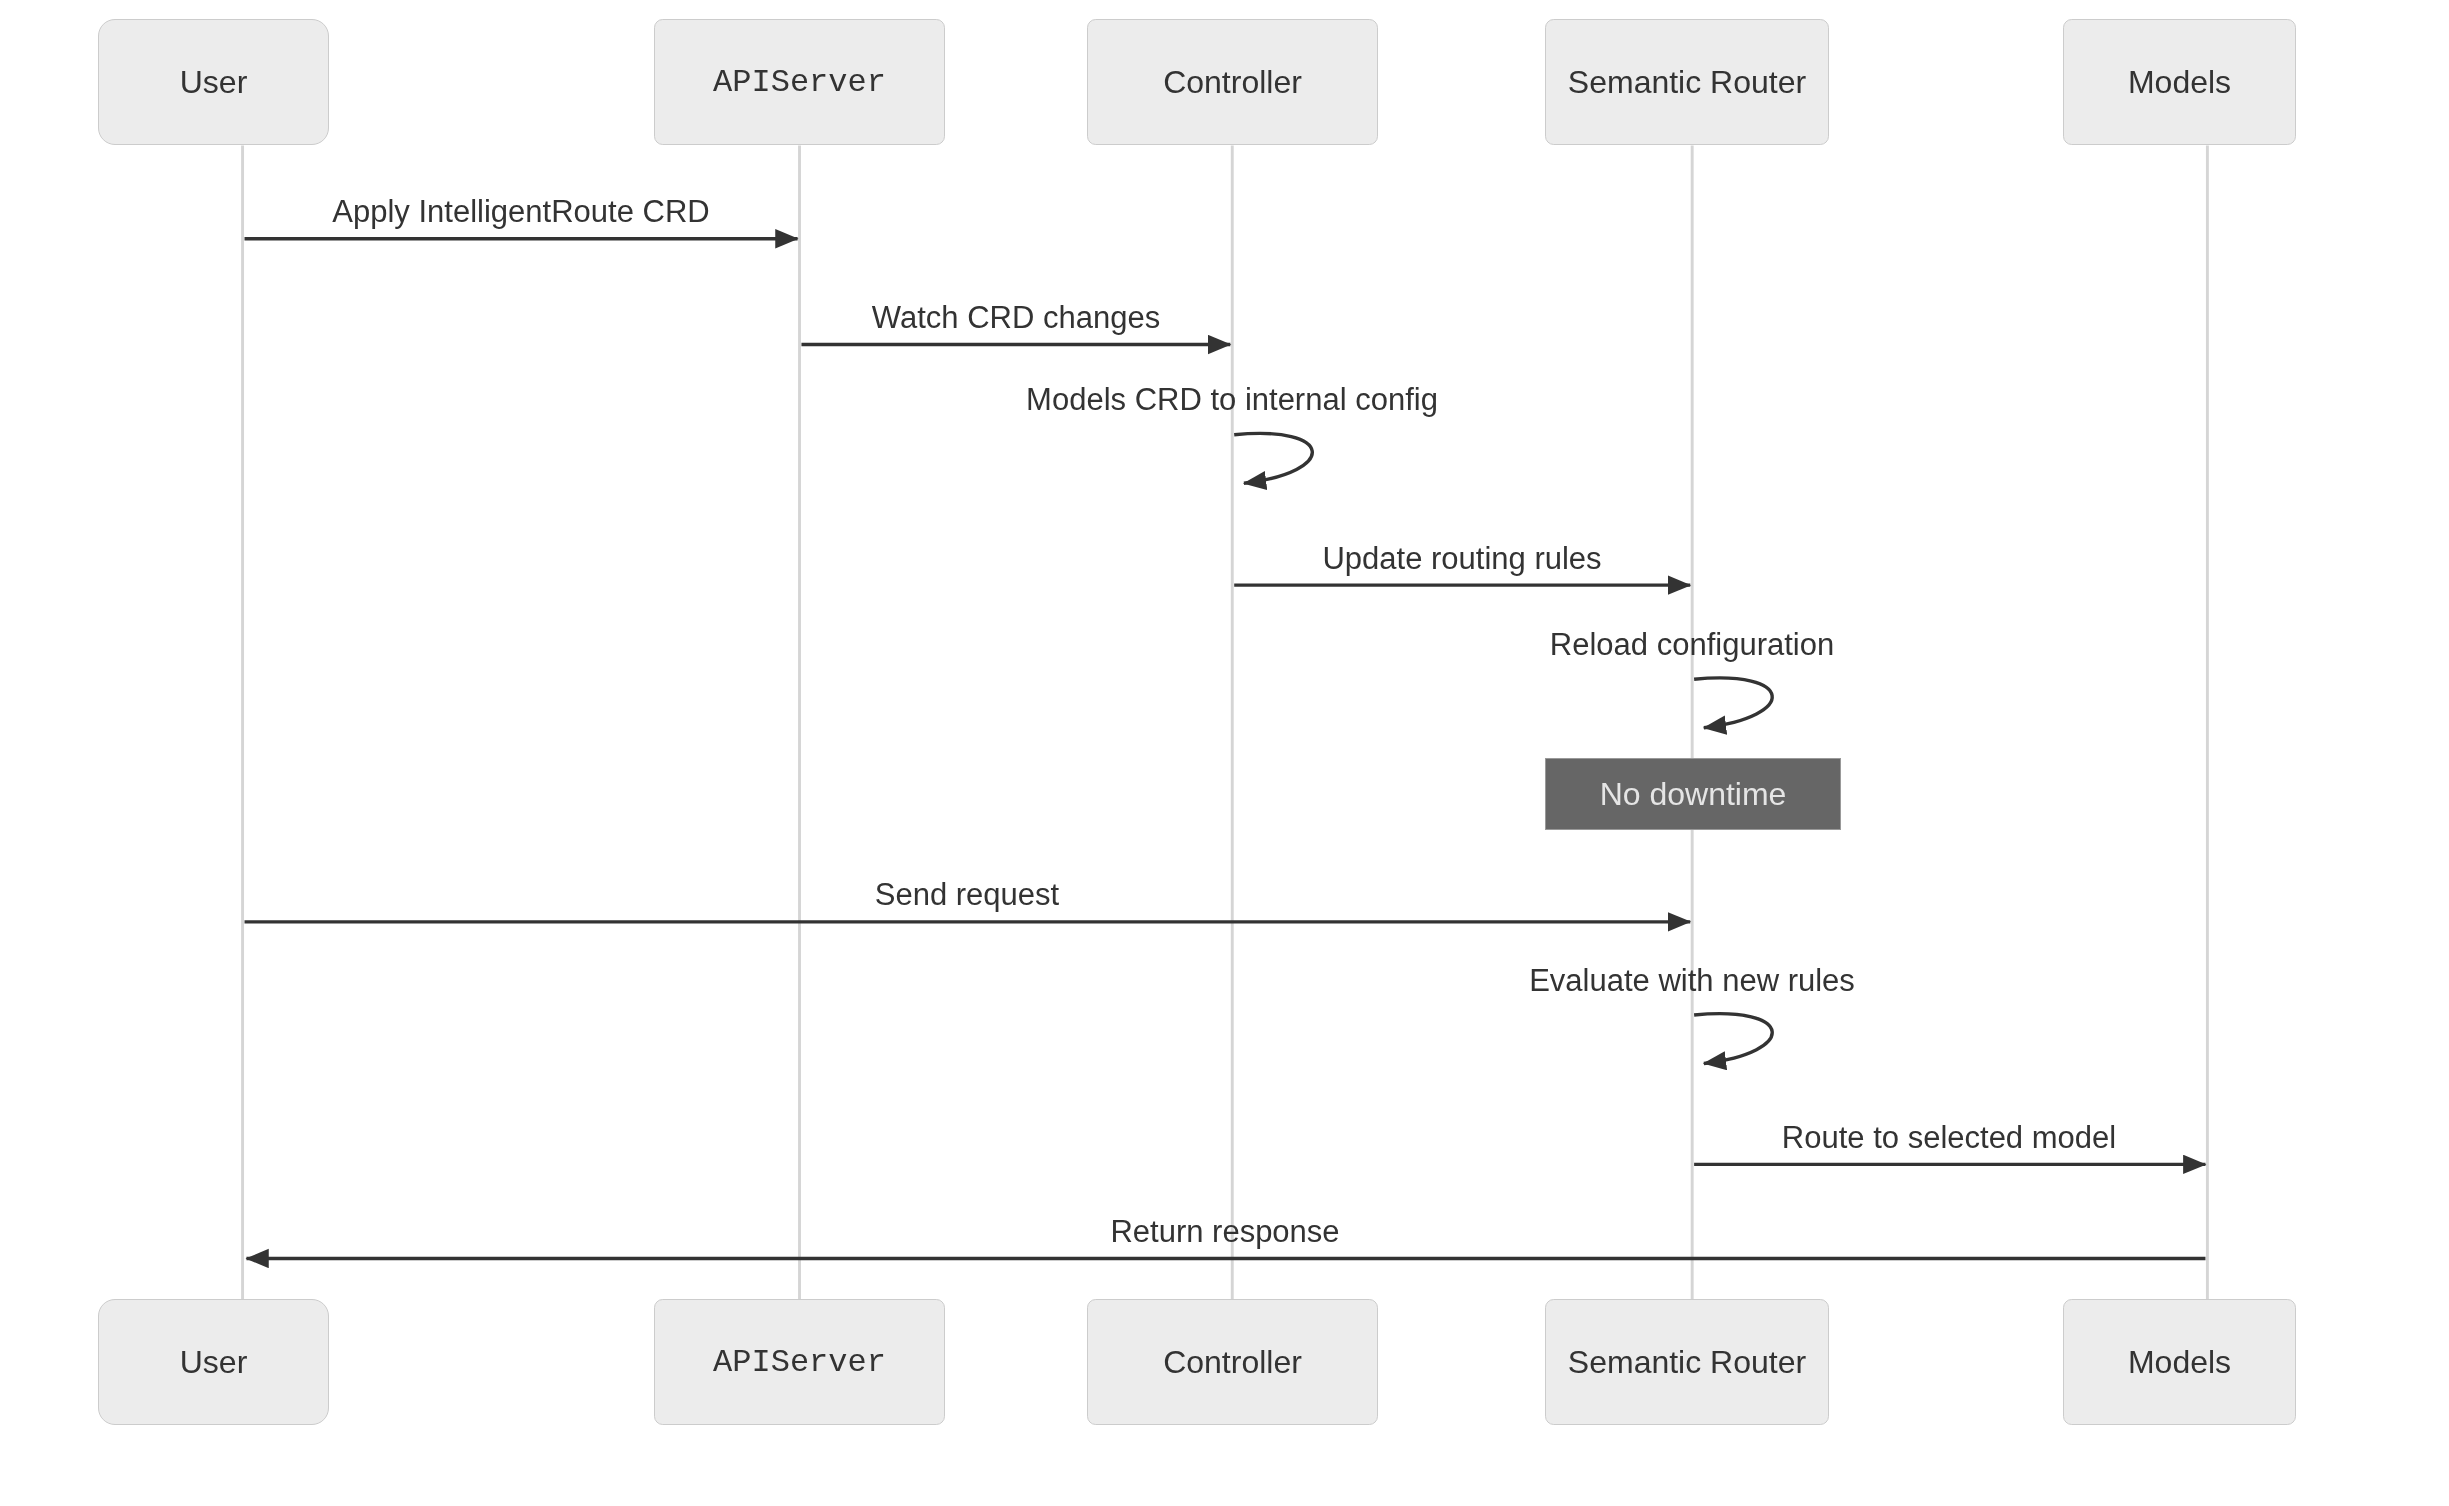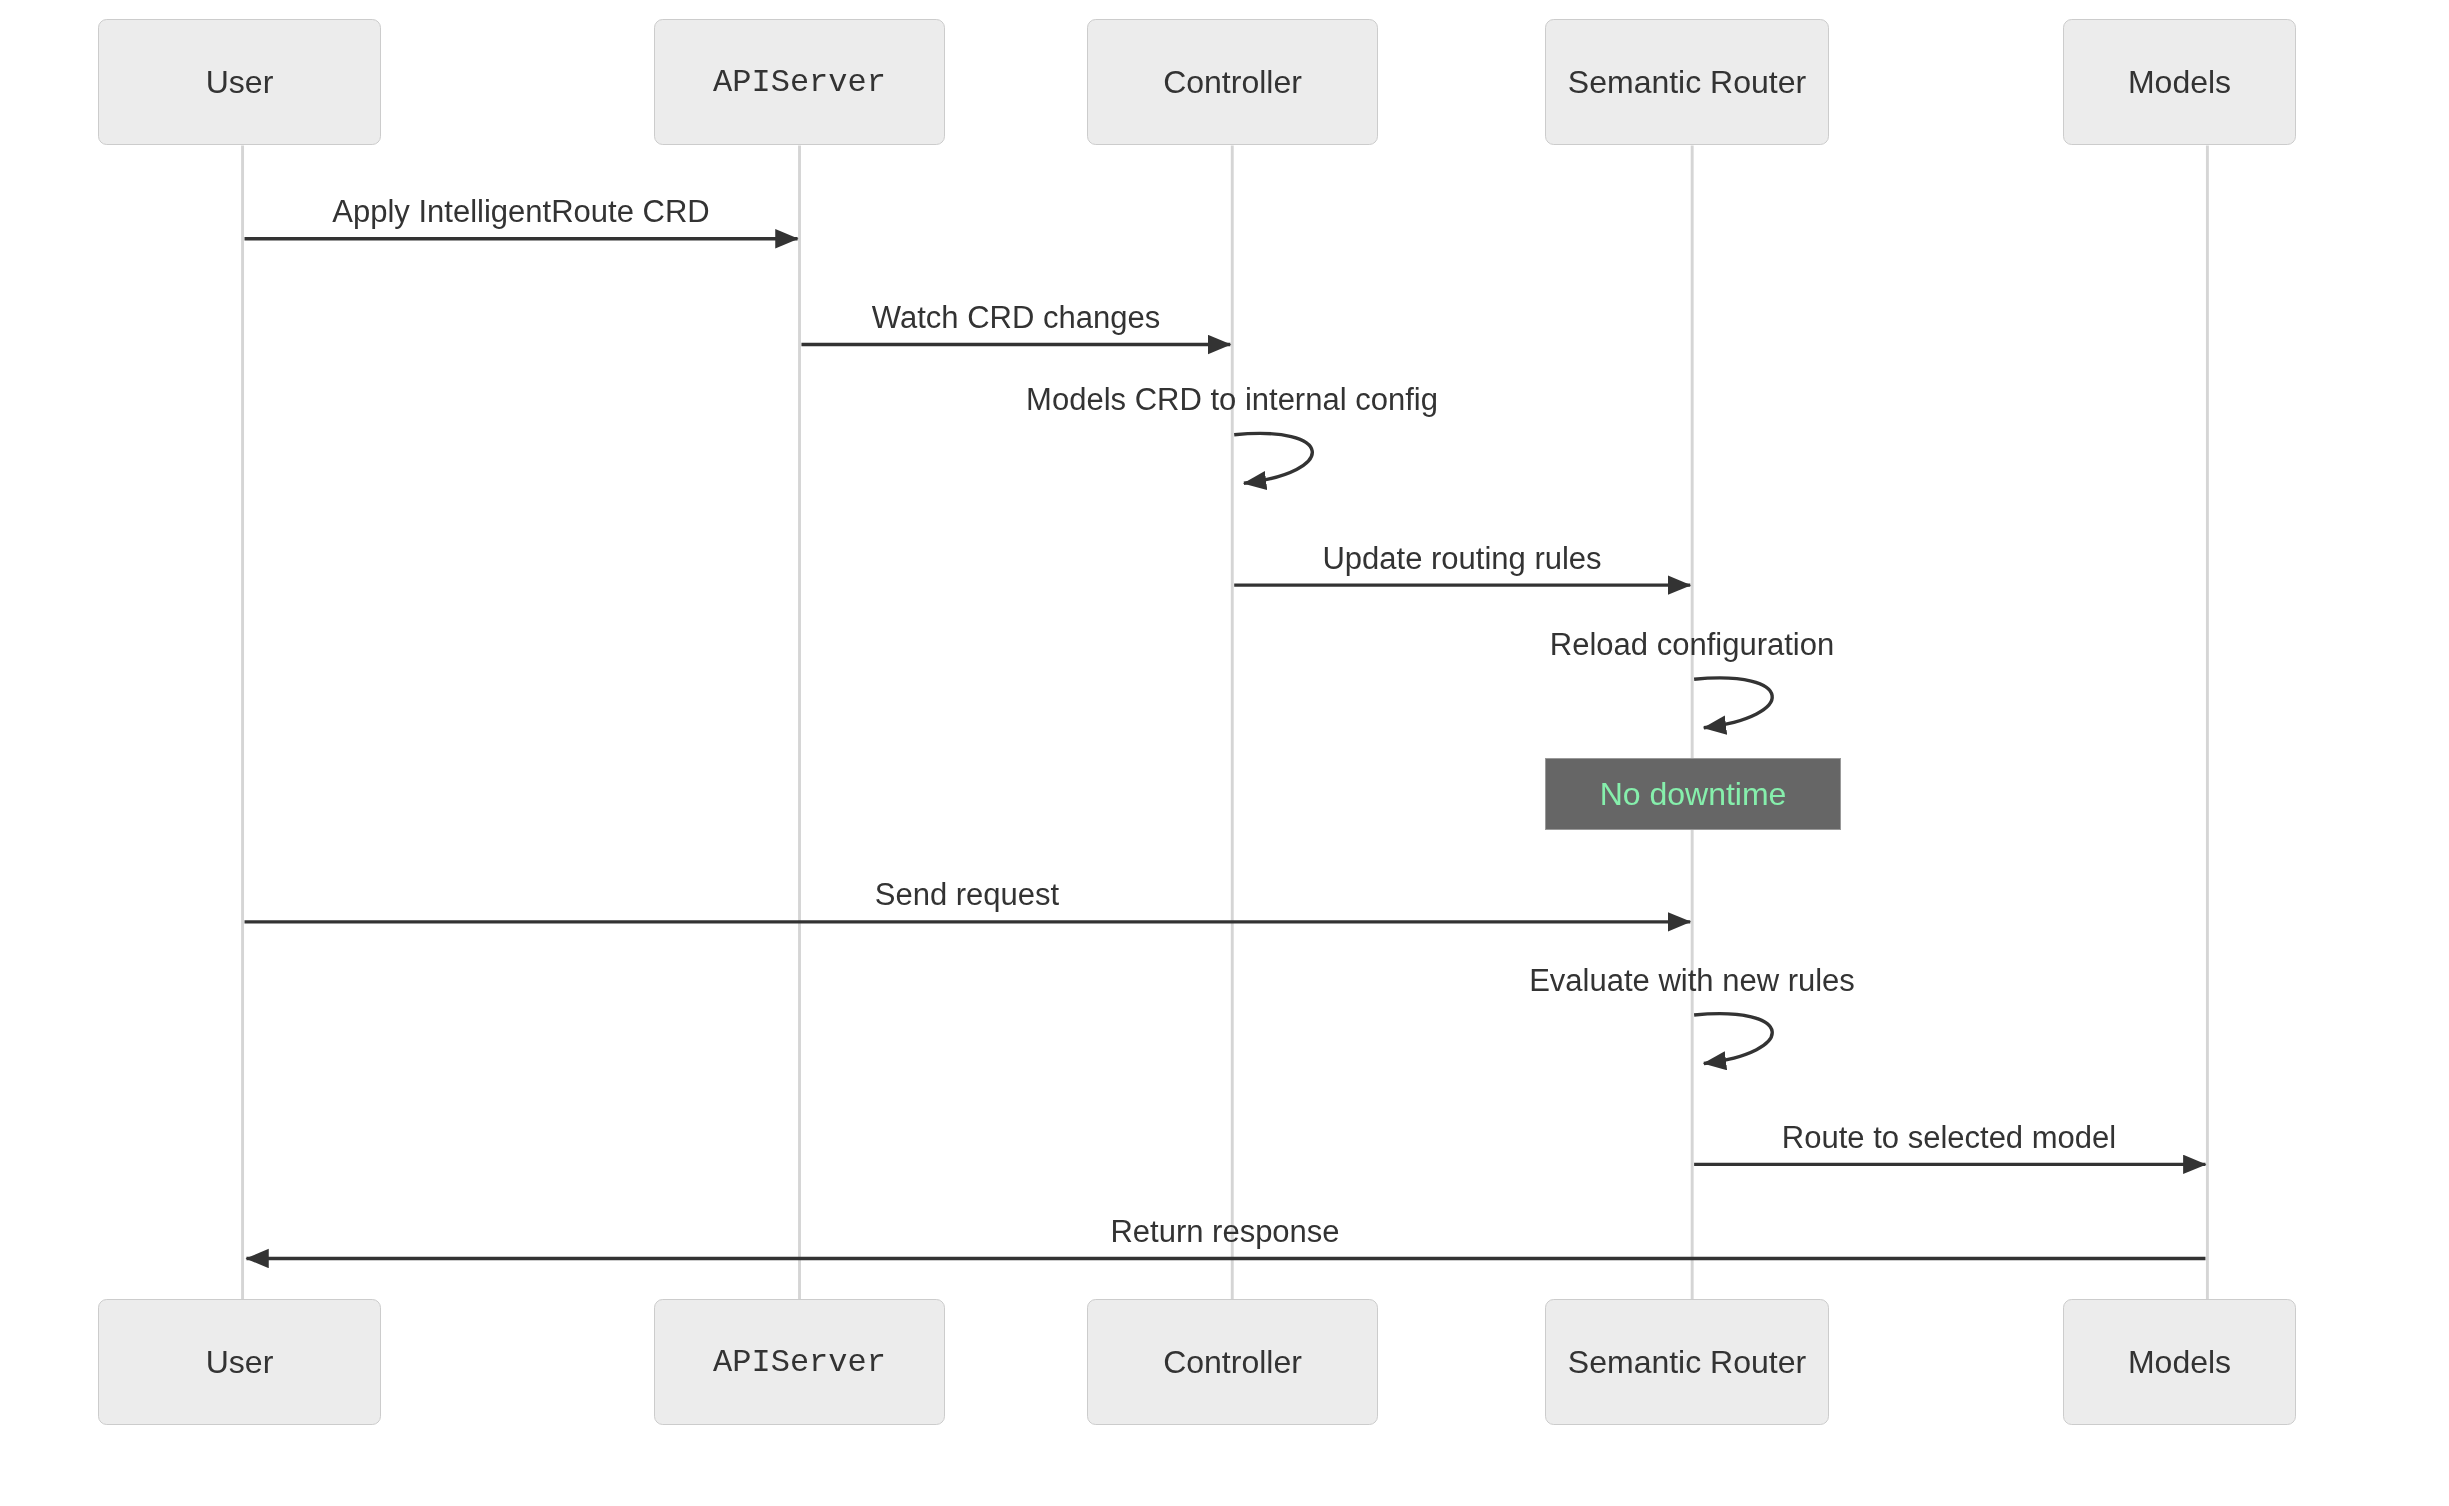--- a/index.html
+++ b/index.html
@@ -30,21 +30,21 @@
     border-radius: 8.7px;
     box-sizing: border-box;
     display: flex;
     align-items: center;
     justify-content: center;
     font-size: 32px;
     color: #333333;
   }
   .actor-top { top: 19.4px; }
   .actor-bottom { top: 1299px; }
-  .ab-user { left: 98px; width: 283px; }
+  .ab-user { left: 98px; width: 231px; border-radius: 17px; }
   .ab-apiserver { left: 654px; width: 291px; font-family: Liberation Mono, monospace; }
   .ab-controller { left: 1087px; width: 291px; }
   .ab-semantic-router { left: 1545px; width: 284px; }
   .ab-models { left: 2063px; width: 233px; }
 
   .msg-label {
     position: absolute;
     transform: translateX(-50%);
     white-space: nowrap;
     font-size: 31px;
@@ -58,21 +58,21 @@
     top: 758px;
     width: 296px;
     height: 72px;
     background: #666666;
     border: 1.9px solid #999999;
     box-sizing: border-box;
     display: flex;
     align-items: center;
     justify-content: center;
     font-size: 32px;
-    color: #86efac;
+    color: #e5e5e5;
   }
   .lifeline { stroke: #d5d5d5; stroke-width: 3; }
   .msg-line { stroke: #333333; stroke-width: 3.5; fill: none; }
 </style>
 </head>
 <body>
 
 <div class="diagram">
 
   <svg class="layer" viewBox="0 0 2524 1552" xmlns="http://www.w3.org/2000/svg">

